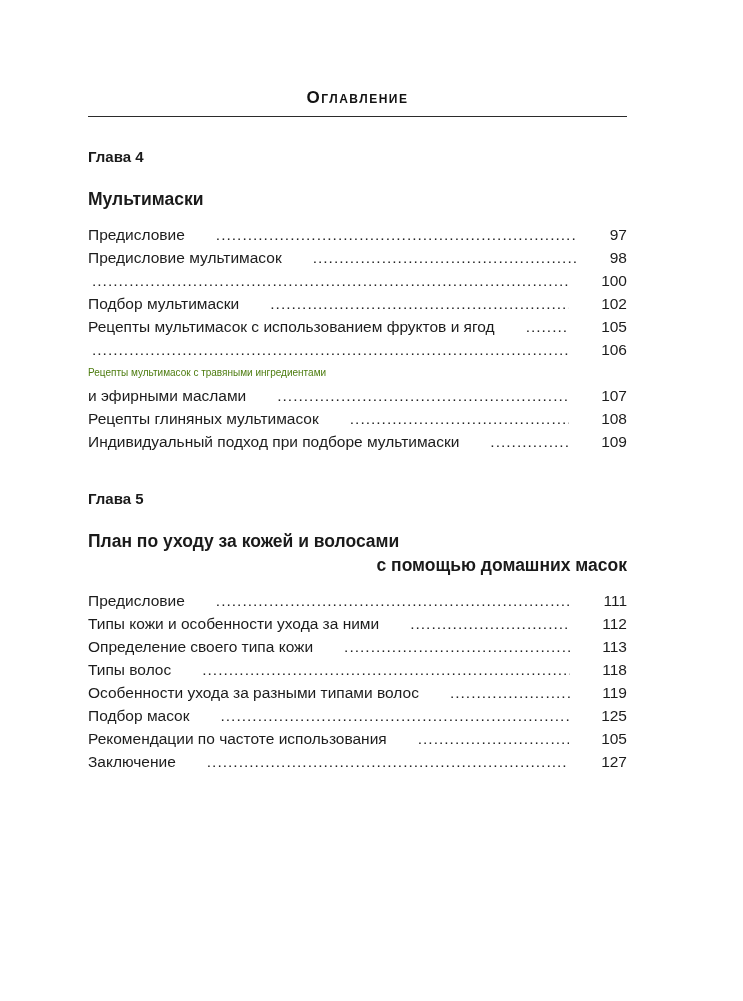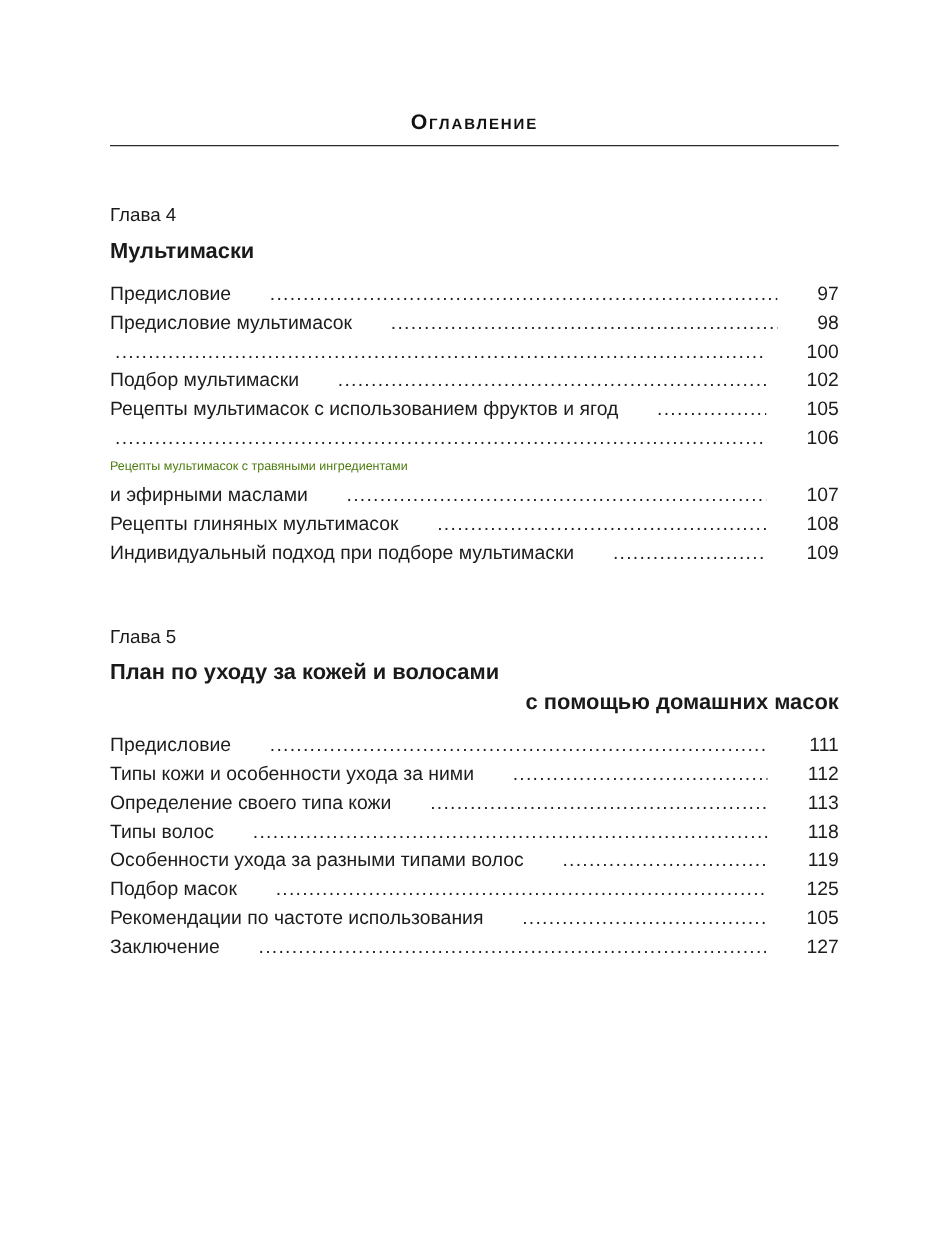--- a/index.html
+++ b/index.html
@@ -4,46 +4,46 @@
 <style>
   * { margin: 0; padding: 0; box-sizing: border-box; }
   html, body { background: #ffffff; }
   .page {
     position: relative;
     width: 743px;
     height: 1001px;
     background: #ffffff;
     font-family: "Liberation Sans", "DejaVu Sans", sans-serif;
     color: #1a1a1a;
-    padding: 88px 72px 0 88px;
+    padding: 88px 116px 0 88px;
     overflow: hidden;
   }
   .toc-header {
     text-align: center;
     font-variant: small-caps;
     letter-spacing: 1.5px;
     font-size: 17px;
     font-weight: 600;
     color: #111111;
   }
   .header-rule {
     border-bottom: 1px solid #2b2b2b;
     margin-top: 8px;
   }
   .chapter-label {
-    font-weight: 400;
+    font-weight: 700;
     font-size: 15px;
-    margin-top: 46px;
+    margin-top: 30px;
     line-height: 20px;
   }
   .chapter-title {
     font-weight: 700;
     font-size: 17.5px;
     line-height: 24px;
-    margin-top: 5px;
+    margin-top: 20px;
   }
   .chapter-title + .chapter-title { margin-top: 0; text-align: right; }
   .entries { margin-top: 12px; }
   .toc-entry {
     display: flex;
     align-items: baseline;
     font-size: 15.5px;
     line-height: 23px;
     color: #1c1c1c;
     gap: 27px;

